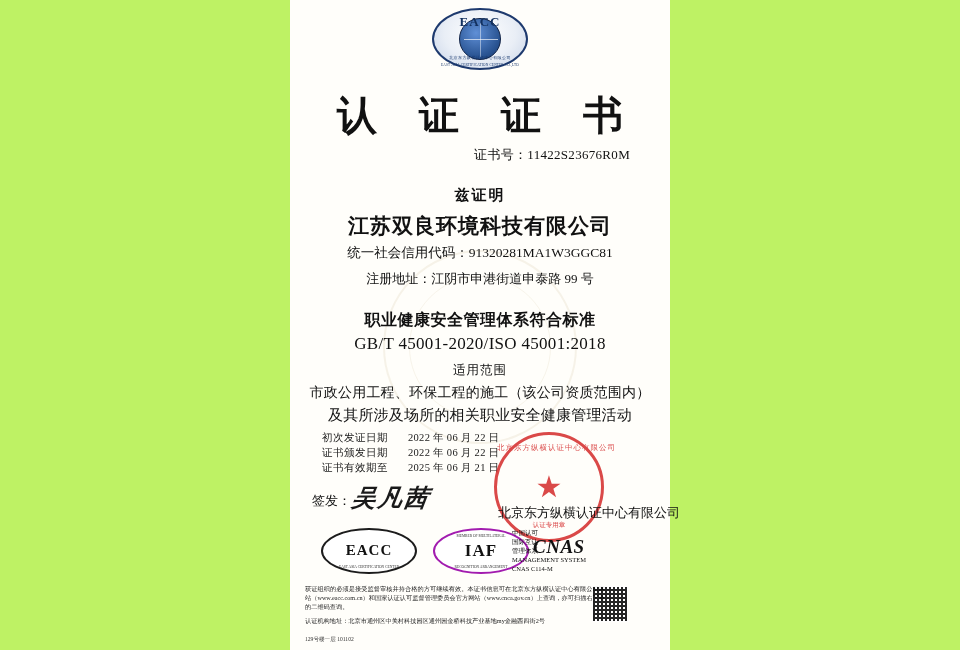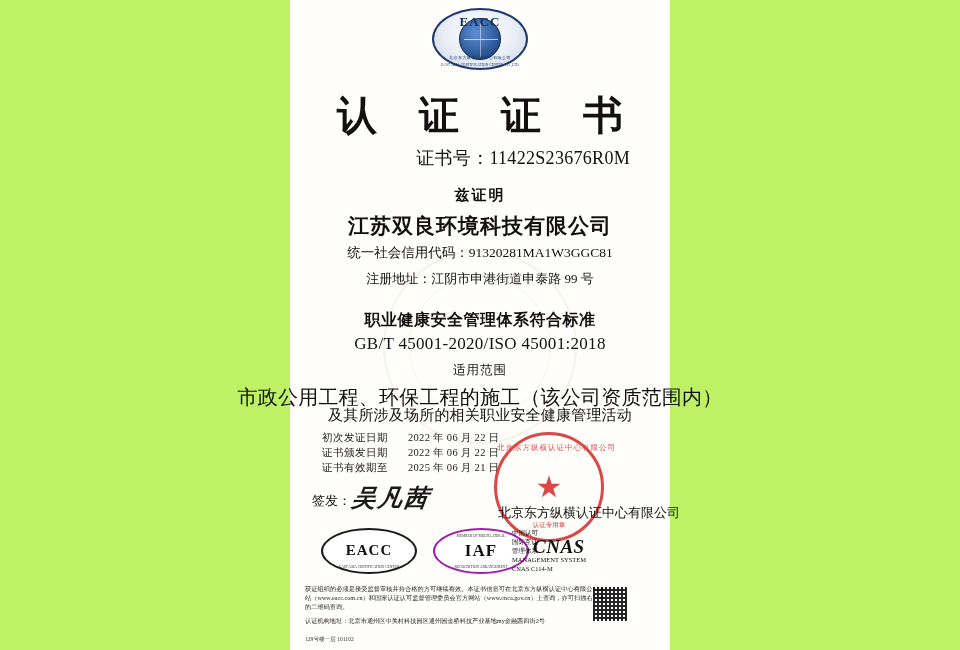--- a/index.html
+++ b/index.html
@@ -123,21 +123,21 @@
     font-weight: bold;
     letter-spacing: 14px;
     text-indent: 14px;
     color: #111111;
     font-family: "DejaVu Serif", serif;
   }
   .cert-no {
     position: absolute;
     right: 330px;
     top: 146px;
-    font-size: 18px;
+    font-size: 13px;
     color: #111;
     white-space: nowrap;
     letter-spacing: 0.3px;
     font-family: Liberation Serif, serif;
   }
 
   .center-line {
     position: absolute;
     left: 0;
     width: 960px;
@@ -146,21 +146,21 @@
     white-space: nowrap;
   }
   .l-hereby { top: 186px; font-size: 15px; font-weight: bold; letter-spacing: 2px; }
   .l-company { top: 212px; font-size: 21px; font-weight: bold; letter-spacing: 1px; }
   .l-credit { top: 244px; font-size: 13.5px; }
   .l-reg { top: 270px; font-size: 13px; }
   .l-office { top: 288px; font-size: 13px; }
   .l-standard-cn { top: 310px; font-size: 16px; font-weight: bold; letter-spacing: 0.5px; }
   .l-standard-en { top: 334px; font-size: 17px; letter-spacing: 0.3px; }
   .l-scope-label { top: 362px; font-size: 12.5px; letter-spacing: 1px; }
-  .l-scope1 { top: 384px; font-size: 20px; letter-spacing: 0.2px; }
+  .l-scope1 { top: 384px; font-size: 14px; letter-spacing: 0.2px; }
   .l-scope2 { top: 406px; font-size: 15px; letter-spacing: 0.2px; }
 
   
   .watermark {
     position: absolute;
     left: 50%;
     top: 250px;
     transform: translateX(-50%);
     width: 190px;
     height: 190px;

